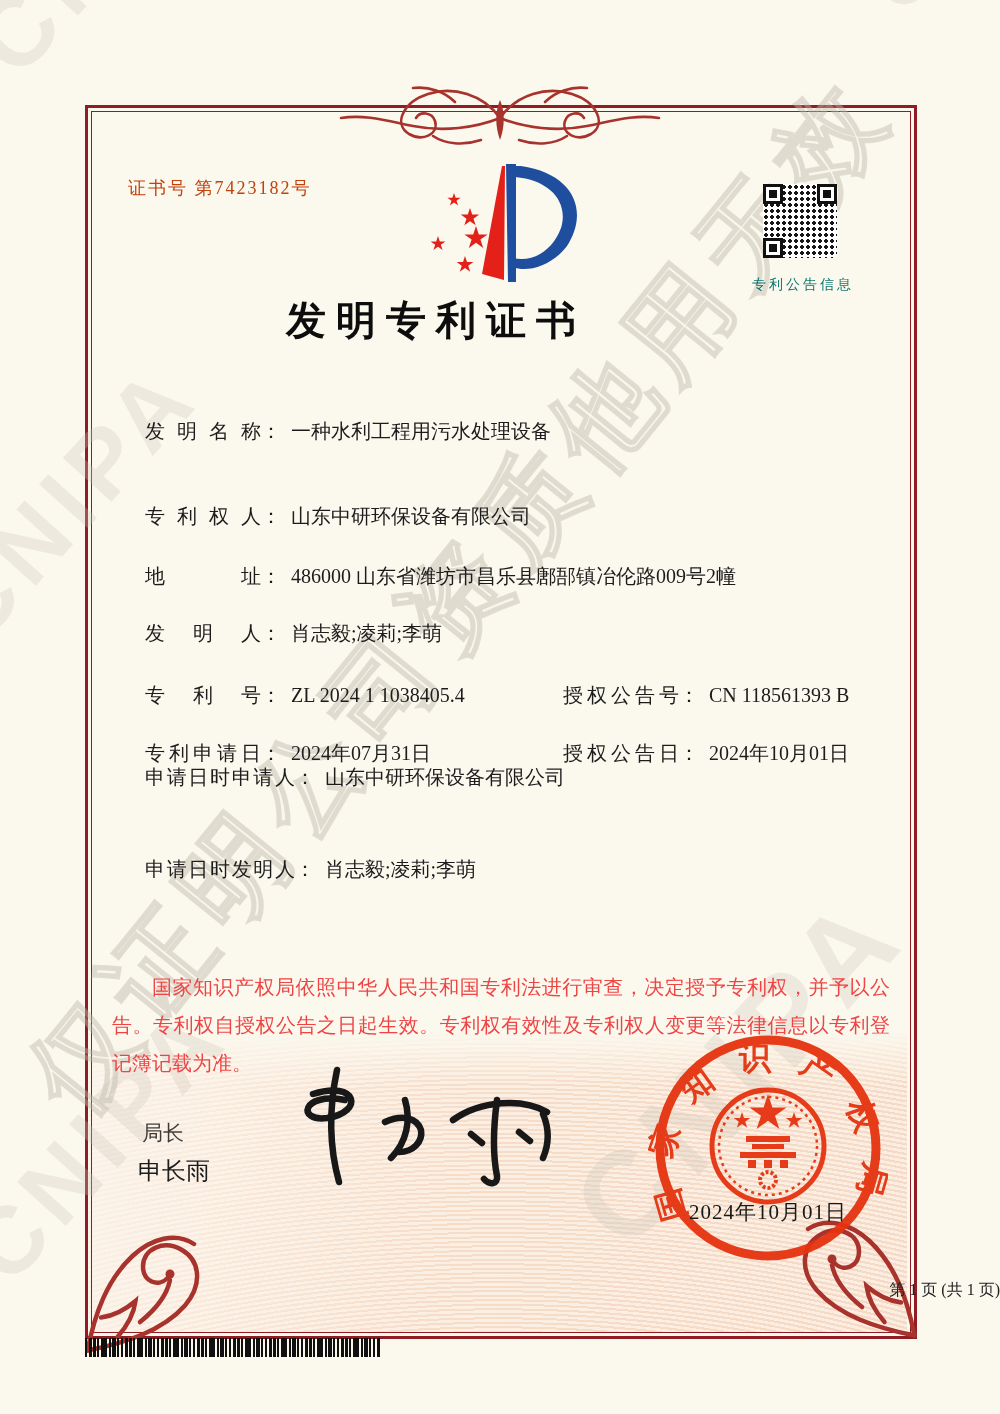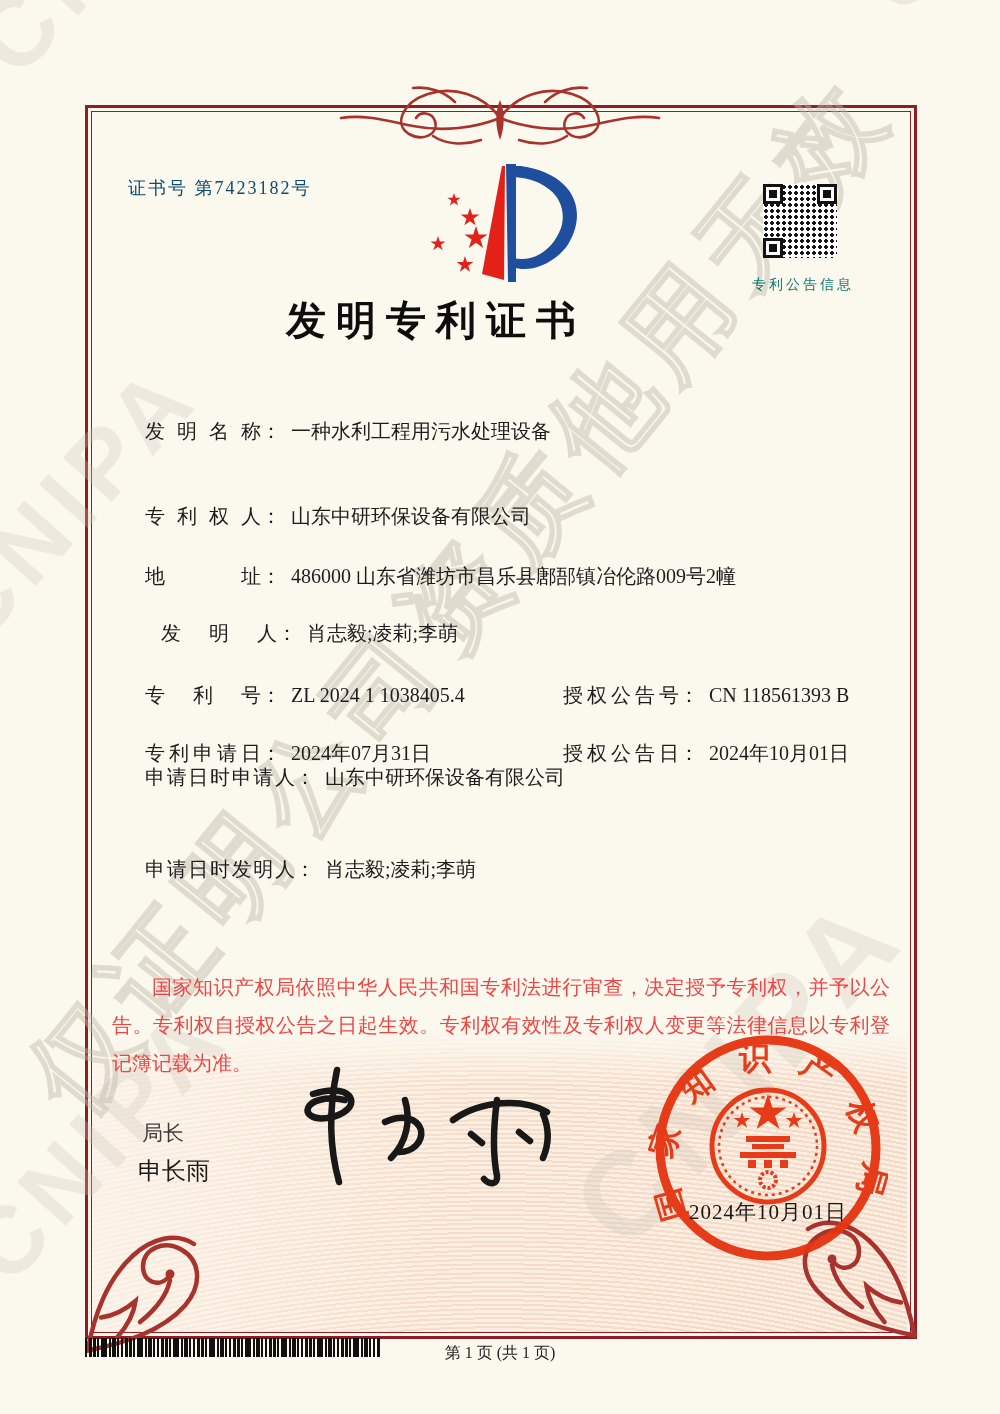--- a/index.html
+++ b/index.html
@@ -26,21 +26,21 @@
   .wm-stroke{-webkit-text-stroke:2px rgba(187,181,165,.40);color:rgba(240,236,226,.10);}
   .wm1{left:-50px;top:20px;font-size:100px;letter-spacing:10px;transform:rotate(-48deg);transform-origin:0 0;}
   .wm2{left:845px;top:-35px;font-size:85px;letter-spacing:8px;transform:rotate(-48deg);transform-origin:0 0;}
   .wm3{left:-85px;top:590px;font-size:95px;letter-spacing:9px;transform:rotate(-48deg);transform-origin:0 0;}
   .wm4{left:-55px;top:1230px;font-size:95px;letter-spacing:9px;transform:rotate(-48deg);transform-origin:0 0;}
   .wm5{left:545px;top:1180px;font-size:120px;letter-spacing:12px;transform:rotate(-48deg);transform-origin:0 0;}
   .wm6{left:95px;top:1020px;font-size:104px;letter-spacing:14px;transform:rotate(-51deg);transform-origin:0 100%;
        height:112px;line-height:112px;}
 
   
-  .certno{position:absolute;left:128px;top:176px;z-index:4;font-size:18px;letter-spacing:2px;color:#0c4a6e;}
+  .certno{position:absolute;left:128px;top:176px;z-index:4;font-size:18px;letter-spacing:2px;color:#c2410c;}
   .logo{position:absolute;left:412px;top:160px;width:190px;height:138px;z-index:4;}
   .qr{position:absolute;left:763px;top:184px;width:74px;height:74px;z-index:4;background:#fff;
       background-image:radial-gradient(#171717 38%, rgba(0,0,0,0) 40%);background-size:6px 6px;}
   .qr .fp{position:absolute;width:20px;height:20px;border:3px solid #111;background:#fff;box-sizing:border-box;}
   .qr .fp::after{content:"";position:absolute;left:3px;top:3px;width:8px;height:8px;background:#111;}
   .fp-tl{left:0;top:0}.fp-tr{right:0;top:0}.fp-bl{left:0;bottom:0}
   .qr-caption{position:absolute;left:728px;top:276px;width:150px;z-index:4;text-align:center;
       color:#0f766e;font-size:14px;letter-spacing:3px;}
   .title{position:absolute;left:0;top:293px;width:872px;z-index:4;text-align:center;
       font-size:40px;font-weight:bold;letter-spacing:10px;color:#0d0d0d;}
@@ -59,21 +59,21 @@
 
   
   .sig-label{position:absolute;left:142px;top:1119px;z-index:4;font-size:21px;opacity:.85;}
   .sig-name{position:absolute;left:138px;top:1155px;z-index:4;font-size:24px;}
   .sig-svg{position:absolute;left:285px;top:1058px;width:285px;height:130px;z-index:4;}
   .seal{position:absolute;left:648px;top:1028px;width:240px;height:240px;z-index:5;opacity:.95;}
   .seal-date{position:absolute;left:660px;top:1198px;width:216px;z-index:6;text-align:center;
       font-size:21px;color:#181818;letter-spacing:1px;}
 
   
-  .pagefoot{position:absolute;left:0;top:1343px;width:1000px;z-index:4;text-align:center;font-size:16px;color:#222;}
+  .pagefoot{position:absolute;left:0;top:1280px;width:1000px;z-index:4;text-align:right;font-size:16px;color:#222;}
   .barcode{position:absolute;left:85px;top:1338px;width:296px;height:19px;z-index:4;
     background:
       repeating-linear-gradient(90deg,#101010 0 2px,rgba(0,0,0,0) 2px 4px),
       repeating-linear-gradient(90deg,#101010 0 1px,rgba(0,0,0,0) 1px 6px),
       repeating-linear-gradient(90deg,#101010 0 2px,rgba(0,0,0,0) 2px 9px);}
 
   
   .orn{position:absolute;z-index:3;pointer-events:none;}
   .orn-top{left:333px;top:66px;width:334px;height:104px;}
   .orn-bl{left:80px;top:1208px;width:150px;height:150px;}
@@ -163,21 +163,21 @@
   <div class="row" style="left:145px;top:503px">
     <span class="lbl">专利权人</span>
       <span class="colon">：</span>
       <span class="val">山东中研环保设备有限公司</span>
   </div>
   <div class="row" style="left:145px;top:563px">
     <span class="lbl">地址</span>
       <span class="colon">：</span>
       <span class="val">486000 山东省潍坊市昌乐县鄌郚镇冶伦路009号2幢</span>
   </div>
-  <div class="row" style="left:161px;top:620px">
+  <div class="row" style="left:145px;top:620px">
     <span class="lbl">发明人</span>
       <span class="colon">：</span>
       <span class="val">肖志毅;凌莉;李萌</span>
   </div>
   <div class="row" style="left:145px;top:682px">
     <span class="lbl">专利号</span>
       <span class="colon">：</span>
       <span class="val">ZL 2024 1 1038405.4</span>
   </div>
   <div class="row" style="left:563px;top:682px">

